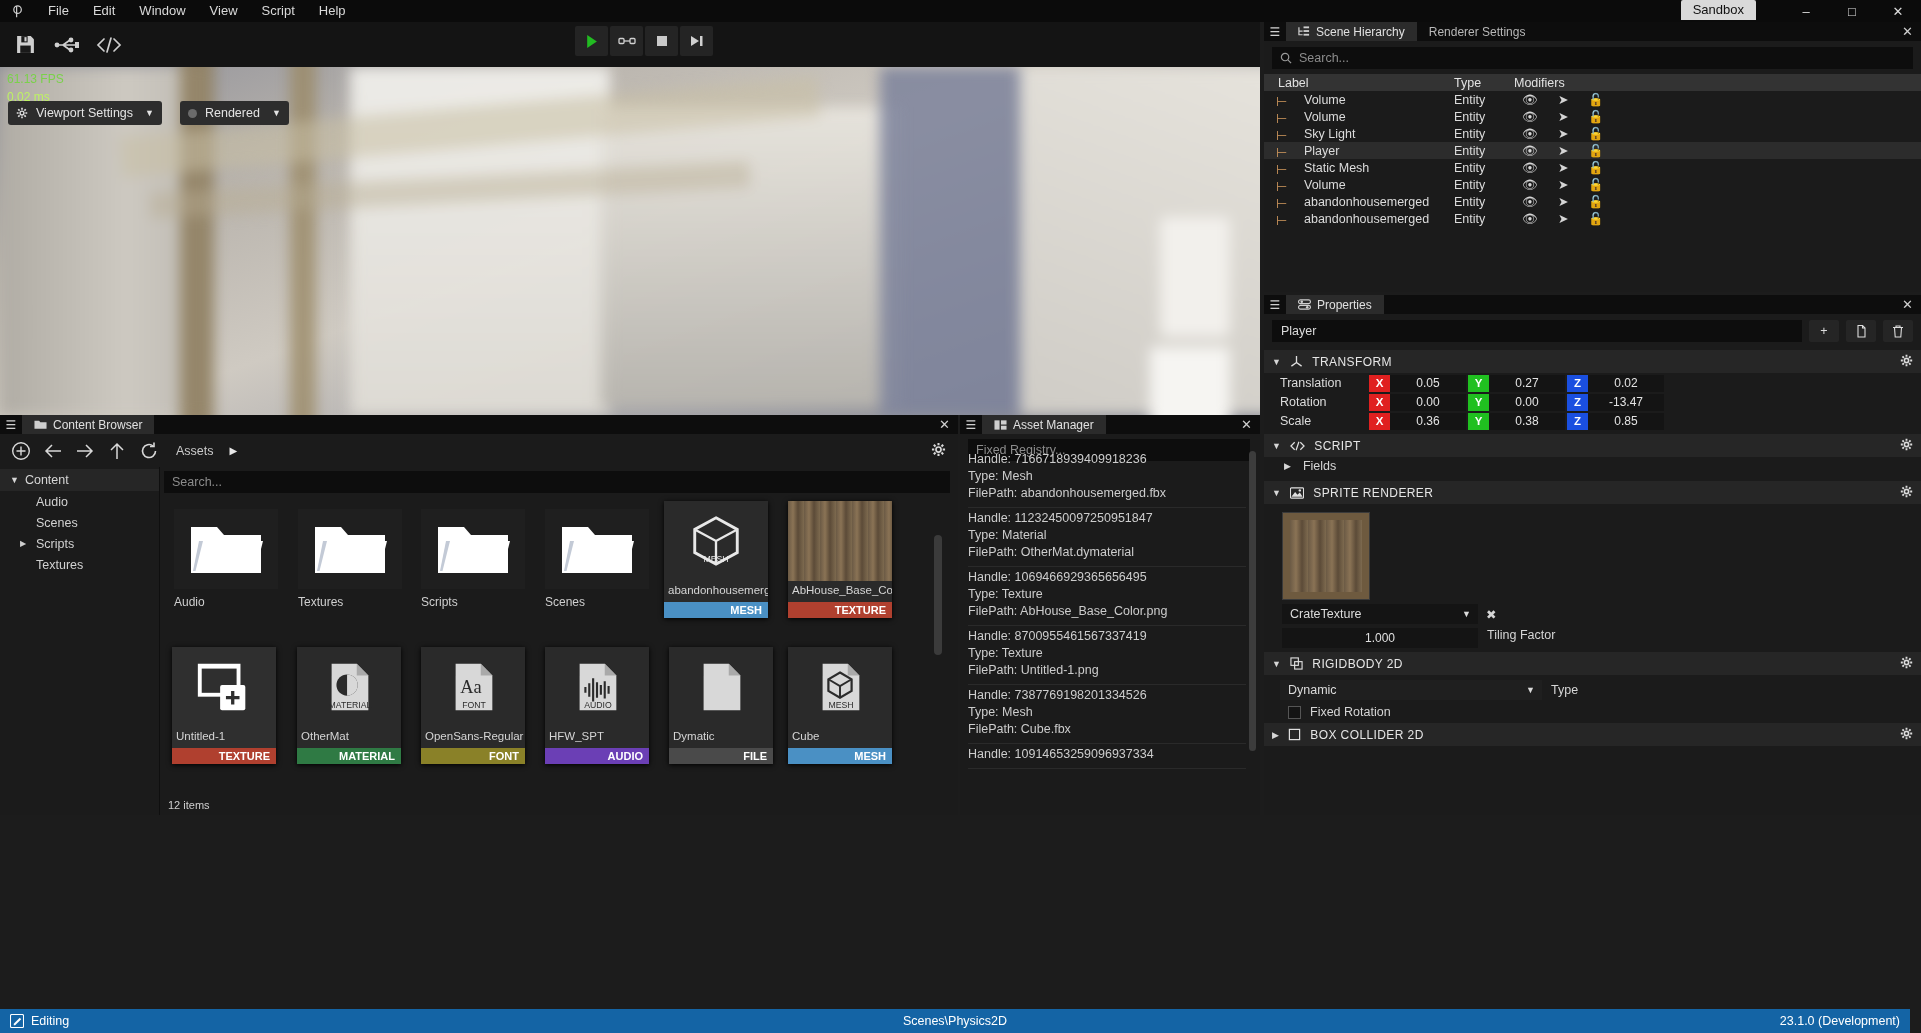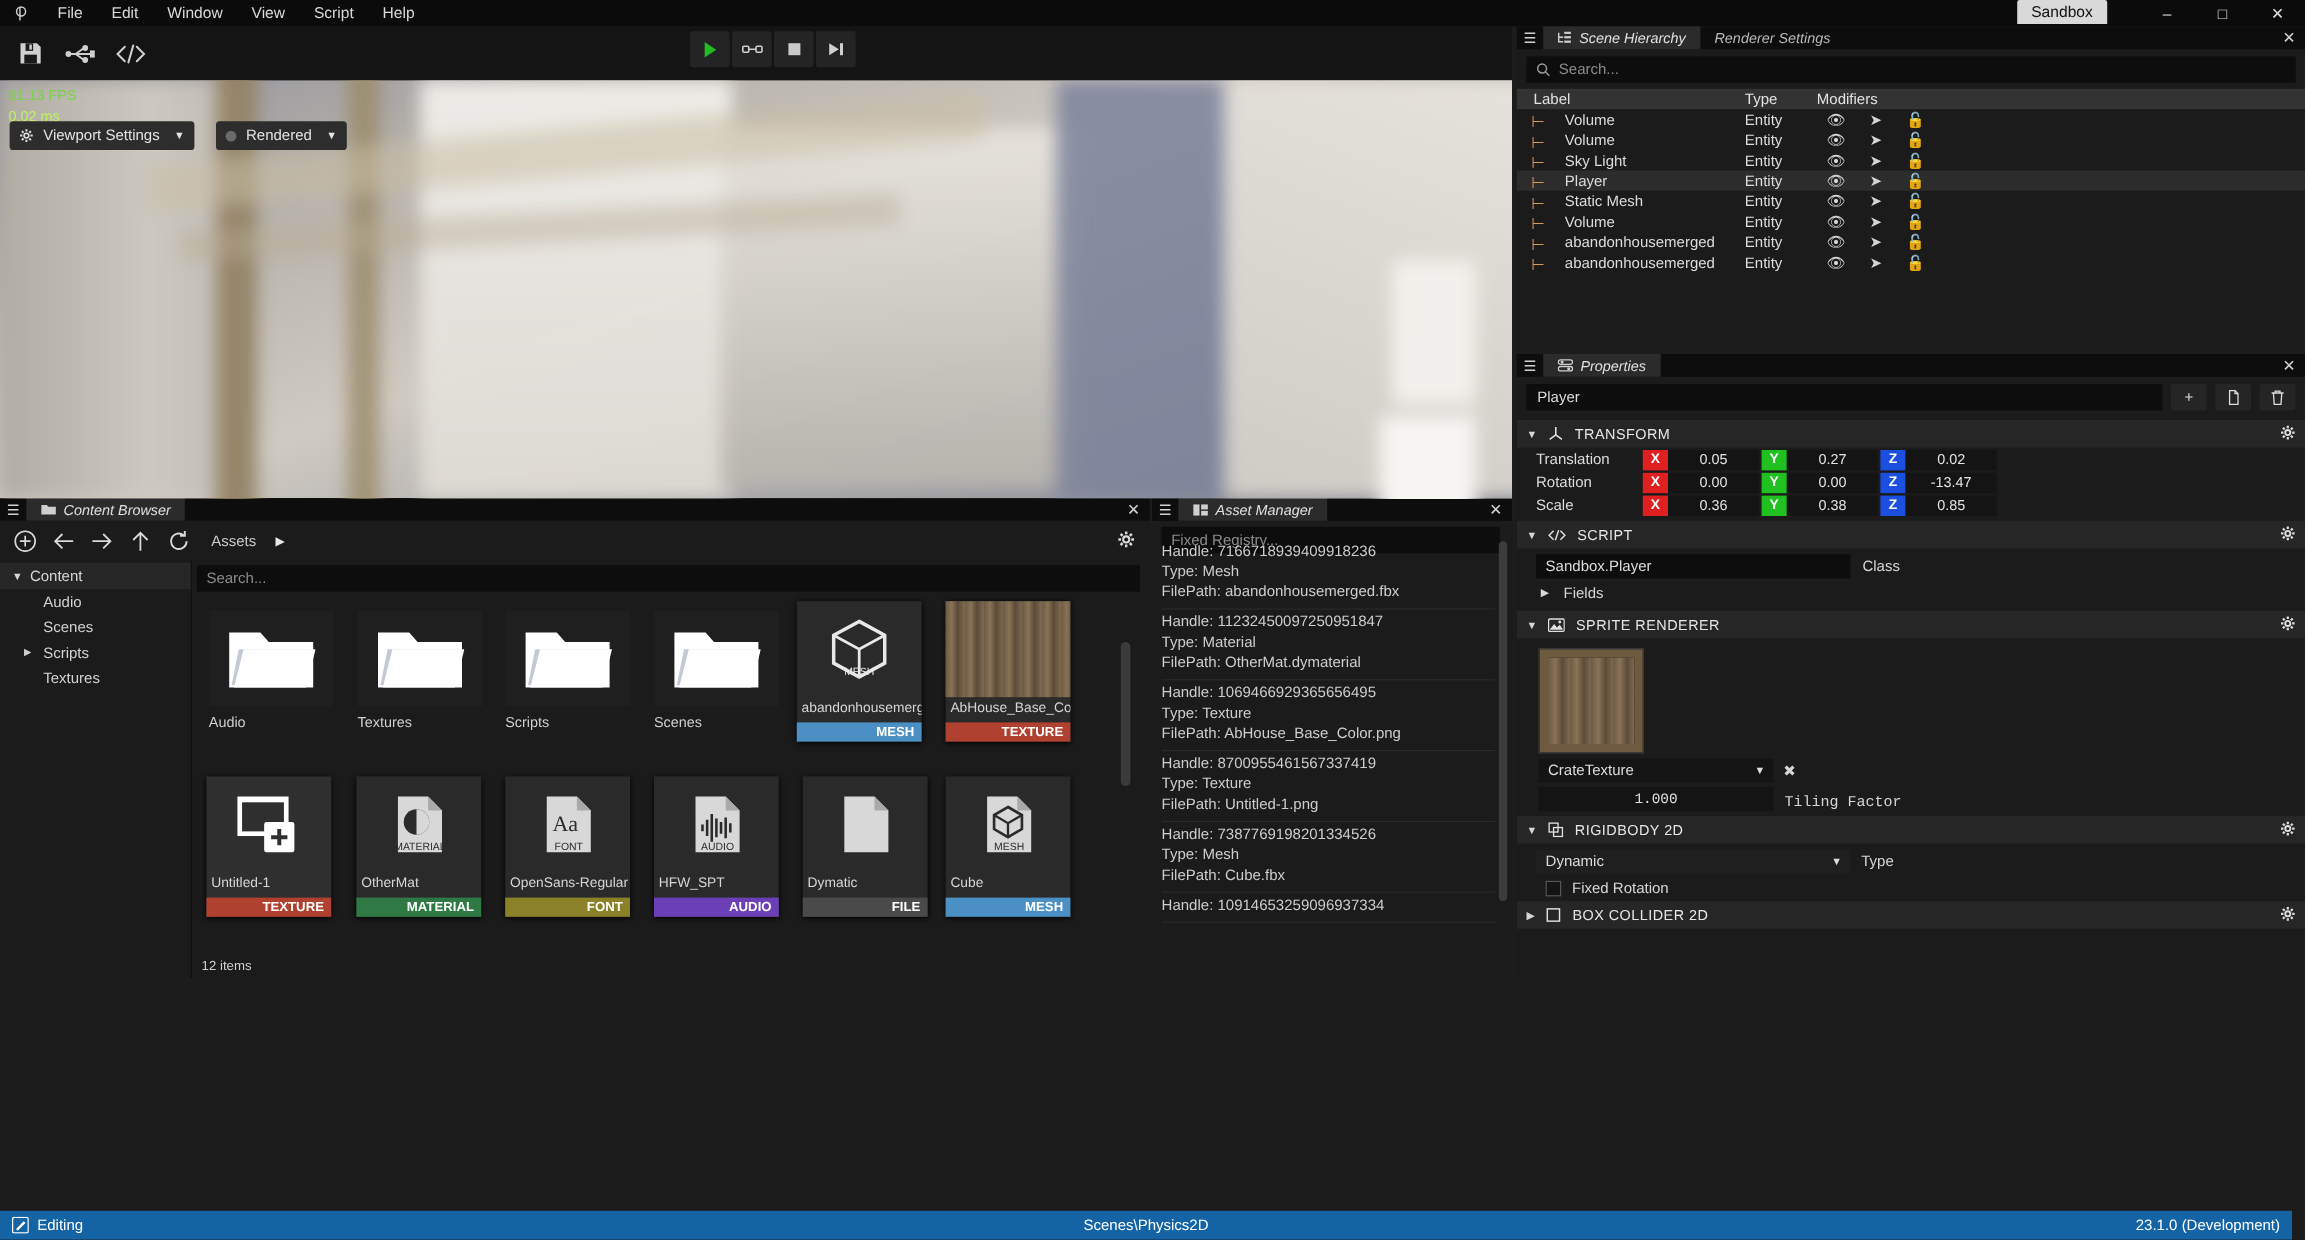--- a/index.html
+++ b/index.html
@@ -63,21 +63,21 @@
     align-items:center; justify-content:center; gap:5px; padding:0 6px; color:#ddd; font-size:12px;}
   .vpbtn.sel { background:#3d3d3d; }
 
   .gizmo { position:absolute; right:15px; top:82px; width:70px; height:80px; }
 
   
   .cb { position:absolute; left:0; top:415px; width:958px; height:400px; background:#1b1b1b; }
   .panel-tabbar { height:19px; background:#0d0d0d; display:flex; align-items:center; position:relative; }
   .hamb { width:22px; text-align:center; color:#cfcfcf; font-size:12px; }
   .ptab { height:19px; background:#2b2b2b; display:flex; align-items:center; gap:6px; padding:0 12px;
-     font-size:12px; color:#e0e0e0;font-style:italic; }
+     font-size:12px; color:#e0e0e0; }
   .ptab.inactive { background:transparent; color:#b8b8b8; }
   .pclose { position:absolute; right:8px; color:#d0d0d0; font-size:13px; }
   .cb-toolbar { height:33px; background:#1b1b1b; display:flex; align-items:center; padding:0 8px; gap:6px;
      position:relative; }
   .cb-tb-btn { width:26px; height:26px; display:flex; align-items:center; justify-content:center;
      color:#d9d9d9; }
   .crumb { font-size:12.5px; color:#cacaca; margin-left:8px; }
   .crumb-arrow { color:#e8e8e8; font-size:10px; margin-left:10px; }
   .gear-right { position:absolute; right:12px; color:#d9d9d9; }
 
@@ -151,21 +151,21 @@
   .fields-row { display:flex; align-items:center; gap:12px; padding:2px 0 4px 20px; font-size:12.5px; }
   .rgba-row { display:flex; align-items:center; gap:5px; padding:7px 0 0 16px; }
   .rgba-chip { width:46px; height:19px; background:#181818; display:flex; align-items:center;
      justify-content:center; font-size:12px; color:#e0e0e0; }
   .color-sw { width:19px; height:19px; background:#fff; margin-left:5px; }
   .thumb { width:88px; height:88px; margin:8px 0 0 18px; border:1px solid #3a3a3a; overflow:hidden; }
   .tex-row { display:flex; align-items:center; gap:8px; padding:4px 0 0 18px; }
   .tex-field { width:196px; height:20px; background:#141414; display:flex; align-items:center;
      padding:0 8px; font-size:12.5px; color:#dcdcdc; position:relative; }
   .tex-field .cv { position:absolute; right:7px; font-size:9px; }
-  .tile-row { display:flex; align-items:flex-end; gap:9px; padding:4px 0 0 18px;font-family:Liberation Mono, monospace; }
+  .tile-row { display:flex; align-items:flex-start; gap:9px; padding:4px 0 0 18px; }
   .tile-field { width:196px; height:20px; background:#141414; display:flex; align-items:center;
      justify-content:center; font-size:12px; color:#e0e0e0; }
   .dyn-row { display:flex; align-items:center; gap:9px; padding:5px 0 0 16px; }
   .dyn-field { width:262px; height:20px; background:#1f1f1f; display:flex; align-items:center;
      padding:0 8px; font-size:12.5px; color:#dcdcdc; position:relative; }
   .dyn-field .cv { position:absolute; right:7px; font-size:9px; }
   .chk-row { display:flex; align-items:center; gap:9px; padding:5px 0 0 24px; font-size:12.5px; }
   .chk { width:13px; height:13px; border:1px solid #555; background:#141414; }
 
   
@@ -846,24 +846,20 @@
     <span>SCRIPT</span>
     <span class="ghr">
       <svg width="13" height="13" viewBox="0 0 16 16">
           <circle cx="8" cy="8" r="2.6" fill="none" stroke="#ddd" stroke-width="2"></circle>
           <g stroke="#ddd" stroke-width="2.3">
             <path d="M8 1v2.5M8 12.5V15M1 8h2.5M12.5 8H15M3 3l1.8 1.8M11.2 11.2L13 13M13 3l-1.8 1.8M4.8 11.2L3 13"></path>
           </g>
         </svg>
     </span>
   </div>
-  <div class="script-row">
-    <div class="script-field">Sandbox.Player</div>
-    <span>Class</span>
-  </div>
   <div class="fields-row">
     <span class="tri">▶</span>
     <span>Fields</span>
   </div>
 
   <div class="comp-head">
     <span class="tri">▼</span>
     <svg width="14" height="12" viewBox="0 0 15 12">
         <rect x="0.5" y="0.5" width="14" height="11" rx="1" fill="none" stroke="#e0e0e0" stroke-width="1.2"></rect>
         <path d="M1.5 10 L5.5 5 L8 8 L10.5 5.5 L13.5 10Z" fill="#e0e0e0"></path>

